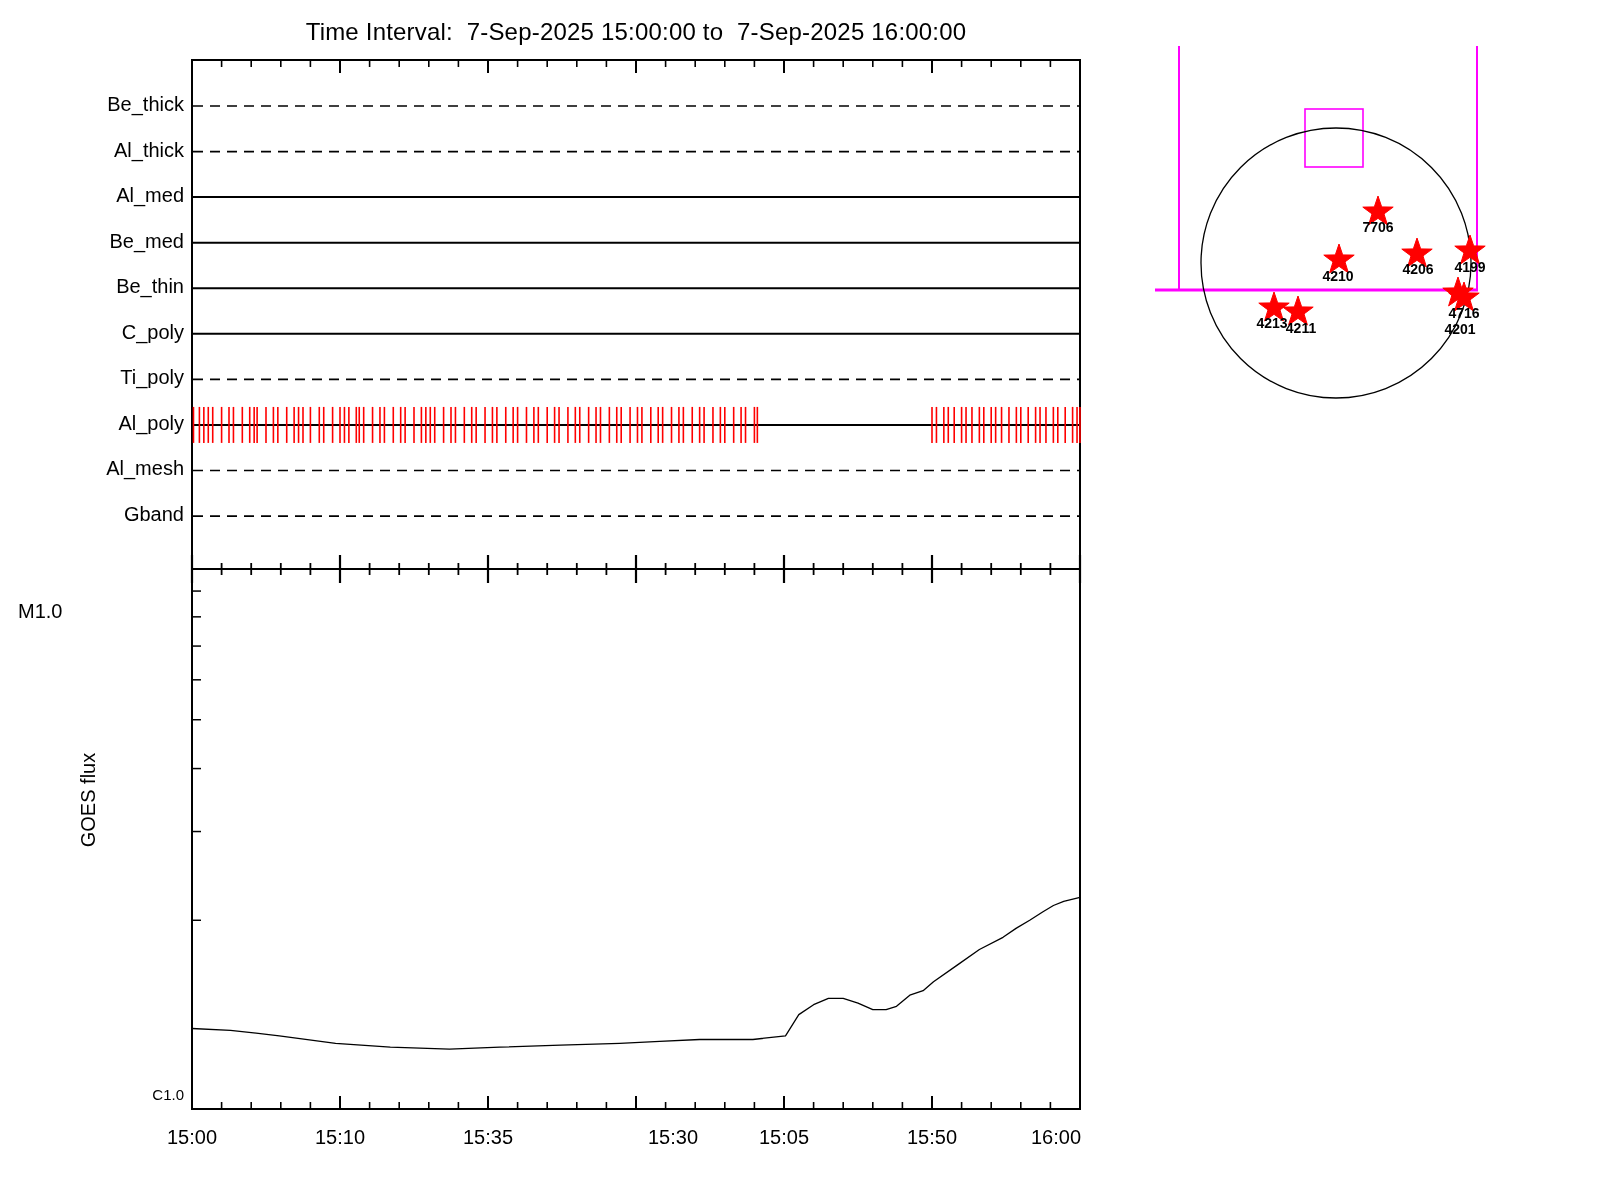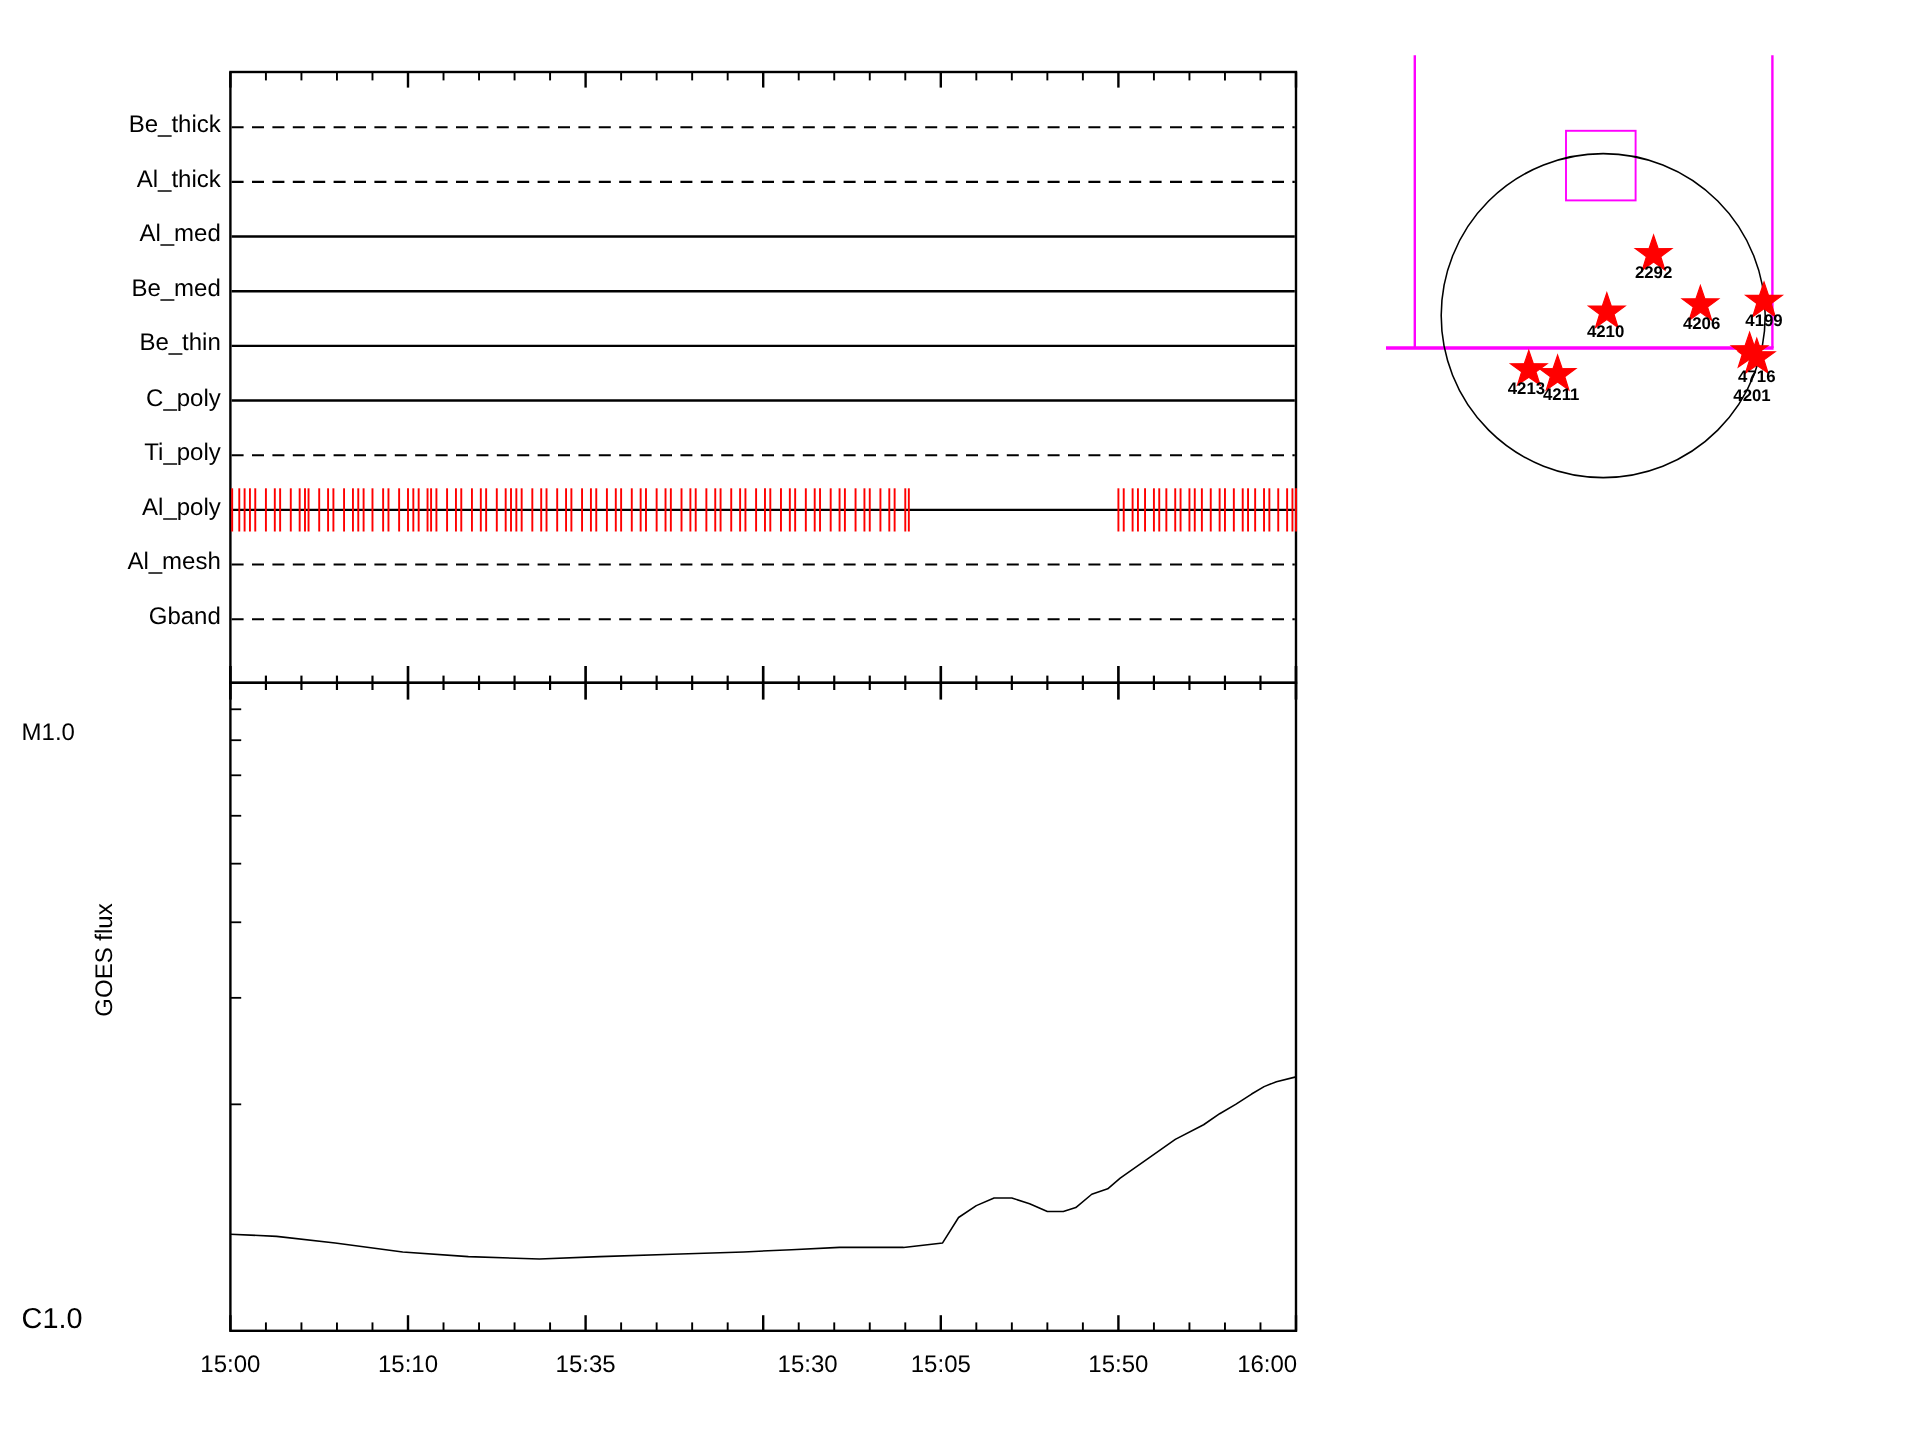--- a/index.html
+++ b/index.html
@@ -3,21 +3,21 @@
 <meta charset="utf-8">
 <style>
   html,body{margin:0;padding:0;background:#ffffff;}
   .stage{position:relative;width:1600px;height:1200px;background:#ffffff;overflow:hidden;
          font-family:"Liberation Sans","DejaVu Sans",sans-serif;color:#000;}
   svg{position:absolute;left:0;top:0;}
   .lbl{position:absolute;color:#000;white-space:pre;}
   .title{font-size:24px;letter-spacing:0.2px;top:18px;left:192px;width:888px;text-align:center;}
   .flt{font-size:20px;left:18px;width:166px;text-align:right;}
   .ytop{font-size:20px;left:18px;width:166px;text-align:left;top:600px;}
-  .ybot{font-size:24px;left:18px;width:166px;text-align:left;top:1086px;}
+  .ybot{font-size:15px;left:18px;width:166px;text-align:right;top:1086px;}
   .yrot{font-size:20px;left:88px;top:800px;transform:translate(-50%,-50%) rotate(-90deg);}
   .xtick{font-size:20px;transform:translateX(-50%);top:1126px;}
   .star-lbl{position:absolute;font-size:14px;font-weight:700;transform:translate(-50%,-50%);
             letter-spacing:0px;color:#000;}
 </style>
 </head>
 <body>
 
 <div class="stage">
 
@@ -271,20 +271,21 @@
         <polygon points="1339.0,244.0 1342.7,254.9 1354.2,255.1 1345.0,261.9 1348.4,272.9 1339.0,266.3 1329.6,272.9 1333.0,261.9 1323.8,255.1 1335.3,254.9" fill="#ff0000" stroke="#ff0000" stroke-width="1"></polygon>
         <polygon points="1417.0,238.0 1420.7,248.9 1432.2,249.1 1423.0,255.9 1426.4,266.9 1417.0,260.3 1407.6,266.9 1411.0,255.9 1401.8,249.1 1413.3,248.9" fill="#ff0000" stroke="#ff0000" stroke-width="1"></polygon>
         <polygon points="1470.0,235.0 1473.7,245.9 1485.2,246.1 1476.0,252.9 1479.4,263.9 1470.0,257.3 1460.6,263.9 1464.0,252.9 1454.8,246.1 1466.3,245.9" fill="#ff0000" stroke="#ff0000" stroke-width="1"></polygon>
         <polygon points="1464.0,282.0 1467.7,292.9 1479.2,293.1 1470.0,299.9 1473.4,310.9 1464.0,304.3 1454.6,310.9 1458.0,299.9 1448.8,293.1 1460.3,292.9" fill="#ff0000" stroke="#ff0000" stroke-width="1"></polygon>
         <polygon points="1458.0,277.0 1461.7,287.9 1473.2,288.1 1464.0,294.9 1467.4,305.9 1458.0,299.3 1448.6,305.9 1452.0,294.9 1442.8,288.1 1454.3,287.9" fill="#ff0000" stroke="#ff0000" stroke-width="1"></polygon>
         <polygon points="1274.0,292.0 1277.7,302.9 1289.2,303.1 1280.0,309.9 1283.4,320.9 1274.0,314.3 1264.6,320.9 1268.0,309.9 1258.8,303.1 1270.3,302.9" fill="#ff0000" stroke="#ff0000" stroke-width="1"></polygon>
         <polygon points="1298.0,296.0 1301.7,306.9 1313.2,307.1 1304.0,313.9 1307.4,324.9 1298.0,318.3 1288.6,324.9 1292.0,313.9 1282.8,307.1 1294.3,306.9" fill="#ff0000" stroke="#ff0000" stroke-width="1"></polygon>
       </g>
   </svg>
 
+  <div class="lbl title">Time Interval:  7-Sep-2025 15:00:00 to  7-Sep-2025 16:00:00</div>
 
   <div class="lbl flt" style="top: 93px;">Be_thick</div>
   <div class="lbl flt" style="top: 138.56px;">Al_thick</div>
   <div class="lbl flt" style="top: 184.12px;">Al_med</div>
   <div class="lbl flt" style="top: 229.68px;">Be_med</div>
   <div class="lbl flt" style="top: 275.24px;">Be_thin</div>
   <div class="lbl flt" style="top: 320.8px;">C_poly</div>
   <div class="lbl flt" style="top: 366.36px;">Ti_poly</div>
   <div class="lbl flt" style="top: 411.92px;">Al_poly</div>
   <div class="lbl flt" style="top: 457.48px;">Al_mesh</div>
@@ -295,21 +296,21 @@
   <div class="lbl yrot">GOES flux</div>
 
   <div class="lbl xtick" style="left: 192px;">15:00</div>
   <div class="lbl xtick" style="left: 340px;">15:10</div>
   <div class="lbl xtick" style="left: 488px;">15:35</div>
   <div class="lbl xtick" style="left: 673px;">15:30</div>
   <div class="lbl xtick" style="left: 784px;">15:05</div>
   <div class="lbl xtick" style="left: 932px;">15:50</div>
   <div class="lbl xtick" style="left: 1056px; text-align: right;">16:00</div>
 
-  <div class="star-lbl" style="left: 1378px; top: 227px;">2292</div>
+  <div class="star-lbl" style="left: 1378px; top: 227px;">7706</div>
   <div class="star-lbl" style="left: 1338px; top: 276px;">4210</div>
   <div class="star-lbl" style="left: 1418px; top: 269px;">4206</div>
   <div class="star-lbl" style="left: 1470px; top: 267px;">4199</div>
   <div class="star-lbl" style="left: 1464px; top: 313px;">4716</div>
   <div class="star-lbl" style="left: 1460px; top: 329px;">4201</div>
   <div class="star-lbl" style="left: 1272px; top: 323px;">4213</div>
   <div class="star-lbl" style="left: 1301px; top: 328px; text-align: right;">4211</div>
 </div>
 
 </body></html>

